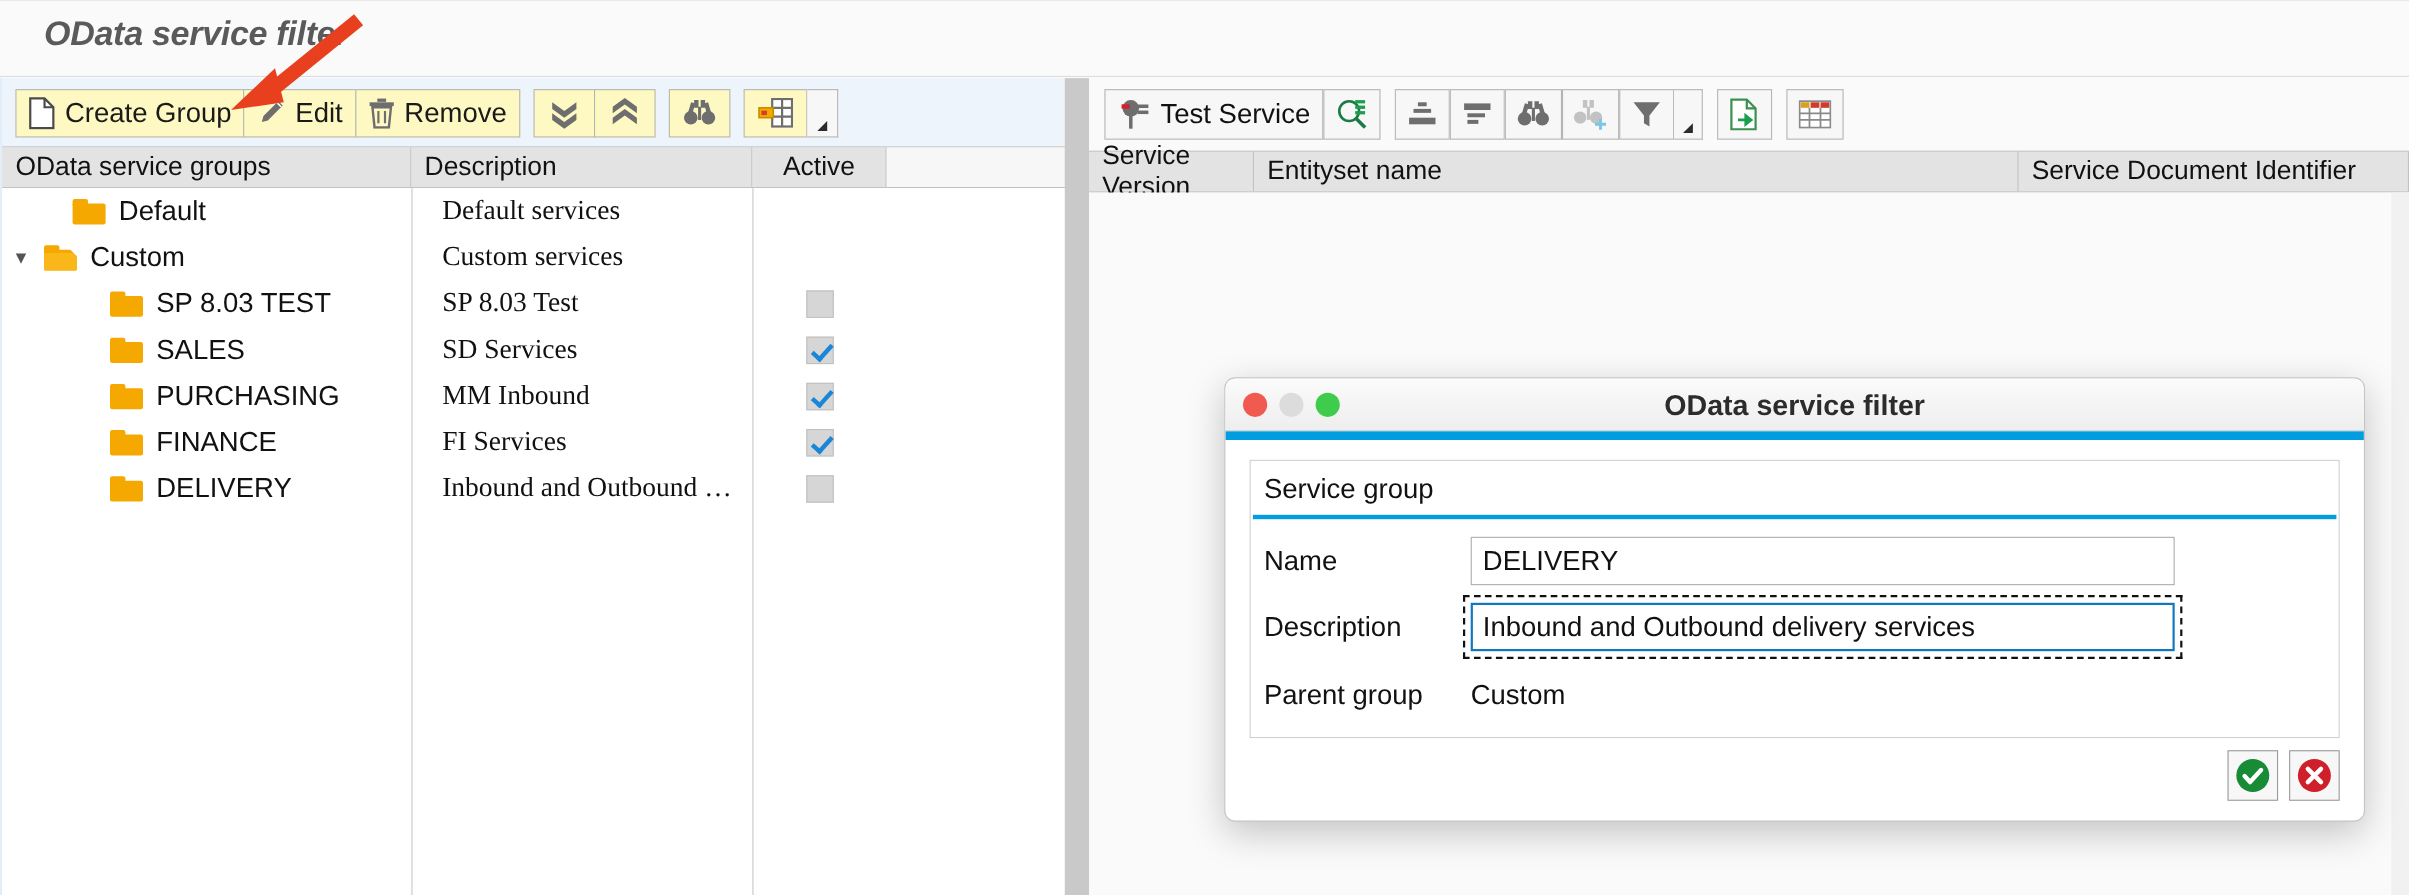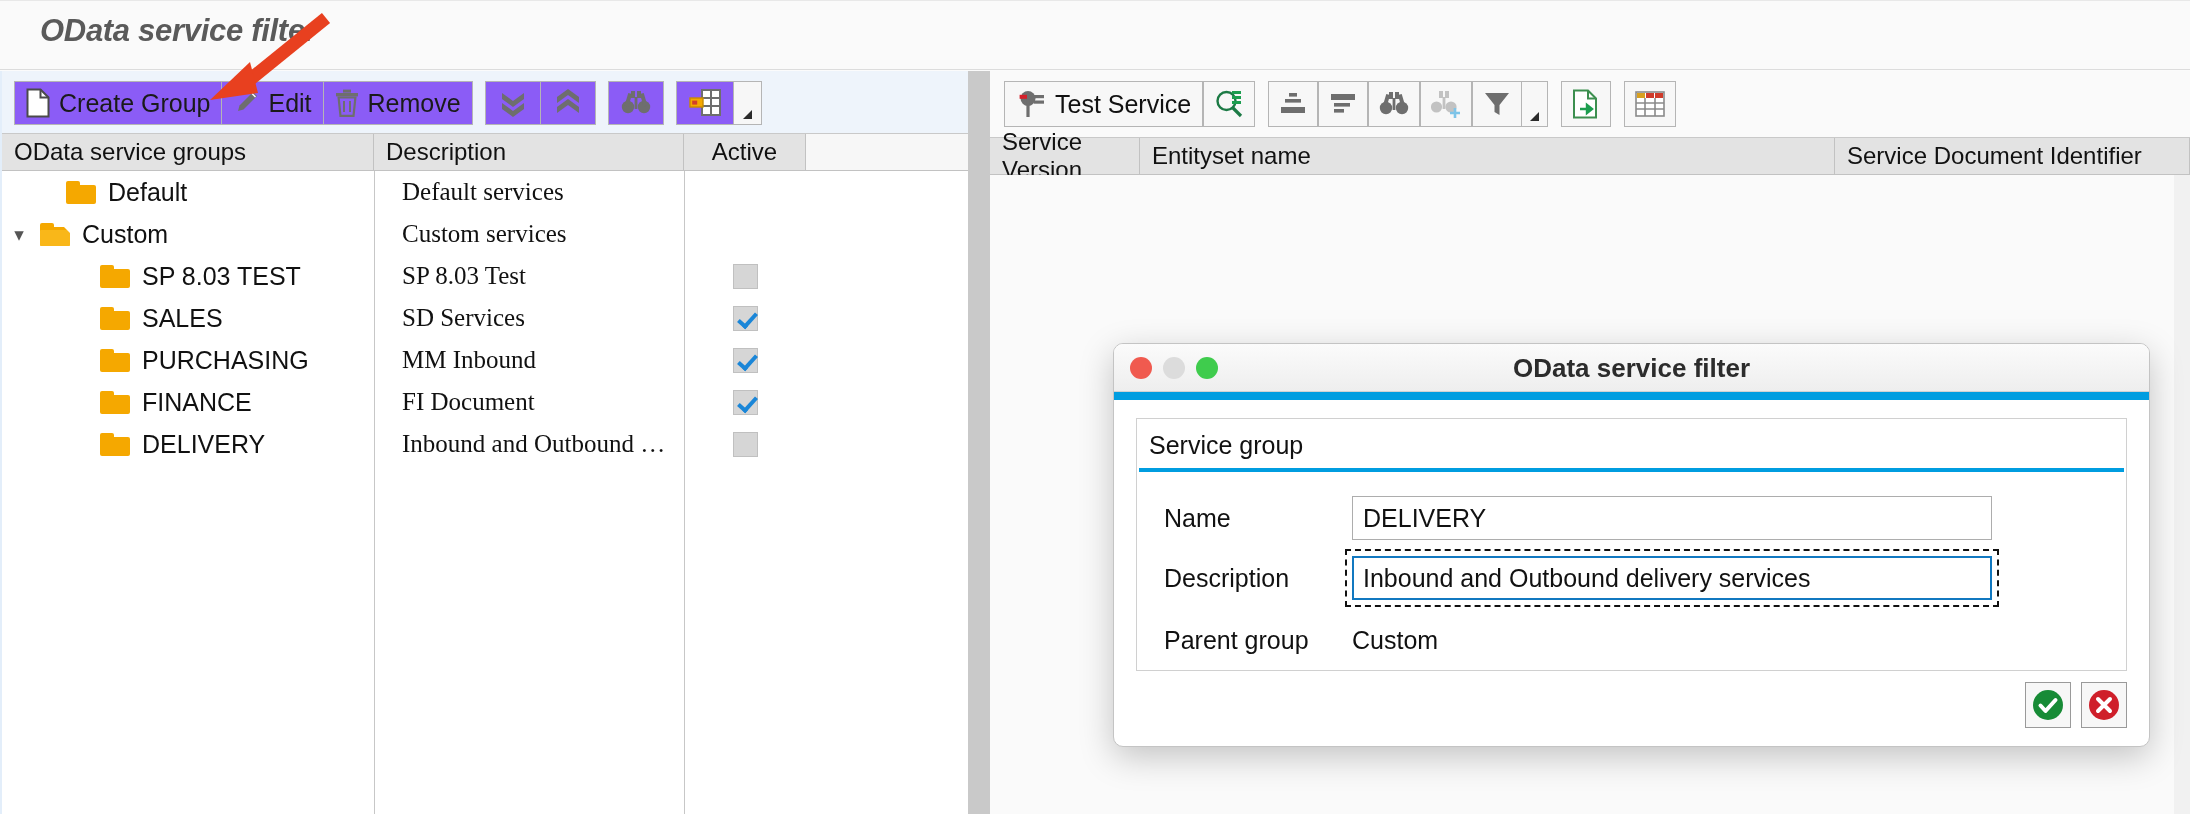--- a/index.html
+++ b/index.html
@@ -41,21 +41,21 @@
     background: #eef4fb;
     border-left: 2px solid #e3eefa;
   }
   .tb-row {
     position: absolute;
     left: 12px; top: 10px;
     display: flex;
     align-items: stretch;
   }
   .tb-btn {
-    background: #8b5cf6;
+    background: #fef9c3;
     border: 1px solid #b5b5b5;
     height: 44px;
     display: flex;
     align-items: center;
     padding: 0 11px;
     gap: 9px;
     font-size: 25px;
     color: #1a1a1a;
     white-space: nowrap;
     cursor: default;
@@ -305,21 +305,21 @@
     position: relative;
     background: #fff;
   }
   .group-title {
     font-size: 25px; color: #111;
     padding: 12px 0 8px 12px;
   }
   .group-underline { height: 4px; background: #009de0; margin: 0 2px; }
 
   .frm { padding: 16px 0 0 12px; }
-  .frm-row { display: flex; align-items: flex-end; height: 52px; margin-left: 15px; }
+  .frm-row { display: flex; align-items: flex-start; height: 52px; }
   .frm-label {
     width: 188px; font-size: 25px; color: #111;
     line-height: 44px;
   }
   .frm-value { font-size: 25px; color: #111; line-height: 44px; }
   .inp {
     width: 640px; height: 44px;
     border: 1px solid #adadad;
     background: #fff;
     font-size: 25px; color: #111;
@@ -558,21 +558,21 @@
       <div class="lg-row">
         <div class="cell-tree">
           <span class="twisty"></span>
           <span class="indent" style="width:64px"></span>
           <span class="folder">
             <span class="ftab"></span>
               <span class="fbody"></span>
           </span>
           <span>FINANCE</span>
         </div>
-        <div class="cell-desc">FI Document</div>
+        <div class="cell-desc">FI Services</div>
         <div class="cell-active">
           <span class="chk on"></span>
         </div>
         <div class="cell-pad"></div>
       </div>
 
       <div class="lg-row">
         <div class="cell-tree">
           <span class="twisty"></span>
           <span class="indent" style="width:64px"></span>

